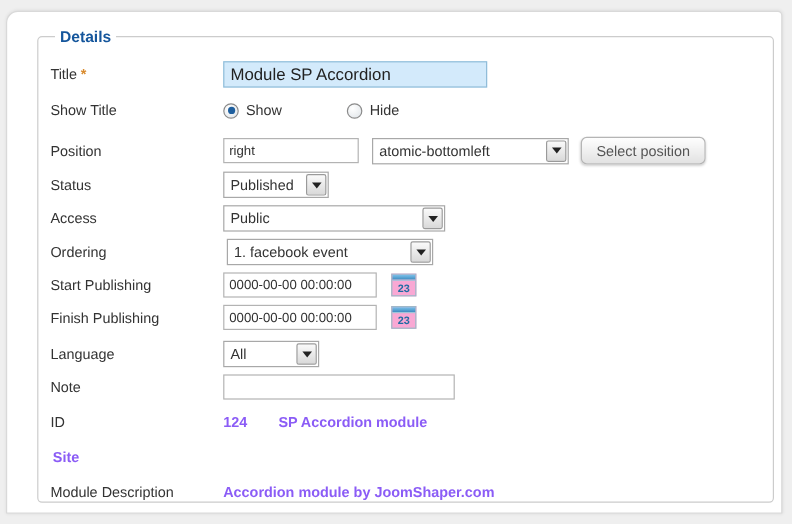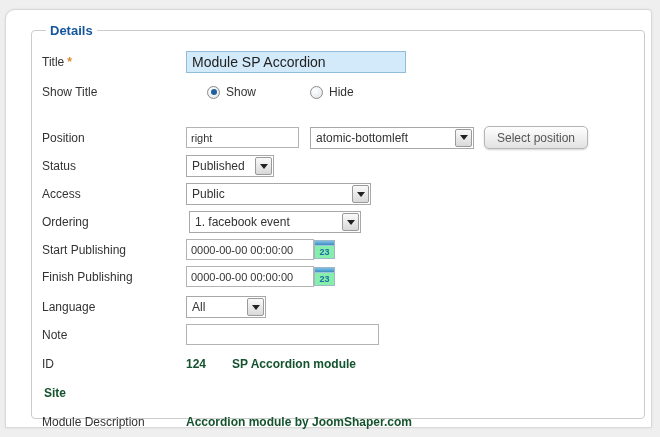--- a/index.html
+++ b/index.html
@@ -52,21 +52,21 @@
     width:220px; height:22px;
     background:#d3eafb;
     border:1px solid #91bdd9;
     font-family:"Liberation Sans", sans-serif;
     font-size:14px;
     color:#222;
     padding:0 5px;
   }
 
   
-  .row-radios { height:18px; margin-bottom:25px;gap:21px; }
+  .row-radios { height:18px; margin-bottom:13px; }
   .radio-group { display:flex; align-items:center; }
   .radio {
     width:13px; height:13px;
     border-radius:50%;
     border:1px solid #8a8a8a;
     background:radial-gradient(circle at 35% 30%, #ffffff, #dfe4e8);
     display:inline-flex;
     align-items:center; justify-content:center;
     margin-right:6px;
   }
@@ -133,39 +133,39 @@
     font-family:"Liberation Sans", sans-serif;
     font-size:12px;
     display:inline-flex;
     align-items:center;
     cursor:pointer;
   }
 
   
   .calendar-icon {
     width:21px; height:19px;
-    margin-left:0;
+    margin-left:12px;
     border:1px solid #9fb8c8;
-    background:#86efac;
+    background:#f9a8d4;
     position:relative;
     display:inline-block;
     cursor:pointer;
   }
   .calendar-icon .cal-top {
     position:absolute; left:0; top:0; right:0; height:5px;
     background:linear-gradient(#7cc1ea,#3f8cc0);
     border-bottom:1px solid #9fc4da;
   }
   .calendar-icon .cal-num {
     position:absolute; left:0; right:0; top:5px; bottom:0;
     display:flex; align-items:center; justify-content:center;
     font-size:9px; font-weight:bold; color:#1e6ca3;
   }
 
-  .bold-gray { color:#14532d; font-weight:bold; }
+  .bold-gray { color:#8b5cf6; font-weight:bold; }
   .id-num { width:46px; display:inline-block; }
 
   .row-note  { margin-bottom:11px; }
   .row-id    { height:16px; margin-bottom:13px; }
   .row-site  { height:16px; margin-bottom:13px; }
   .row-desc  { height:16px; }
 </style>
 </head>
 <body>
 

